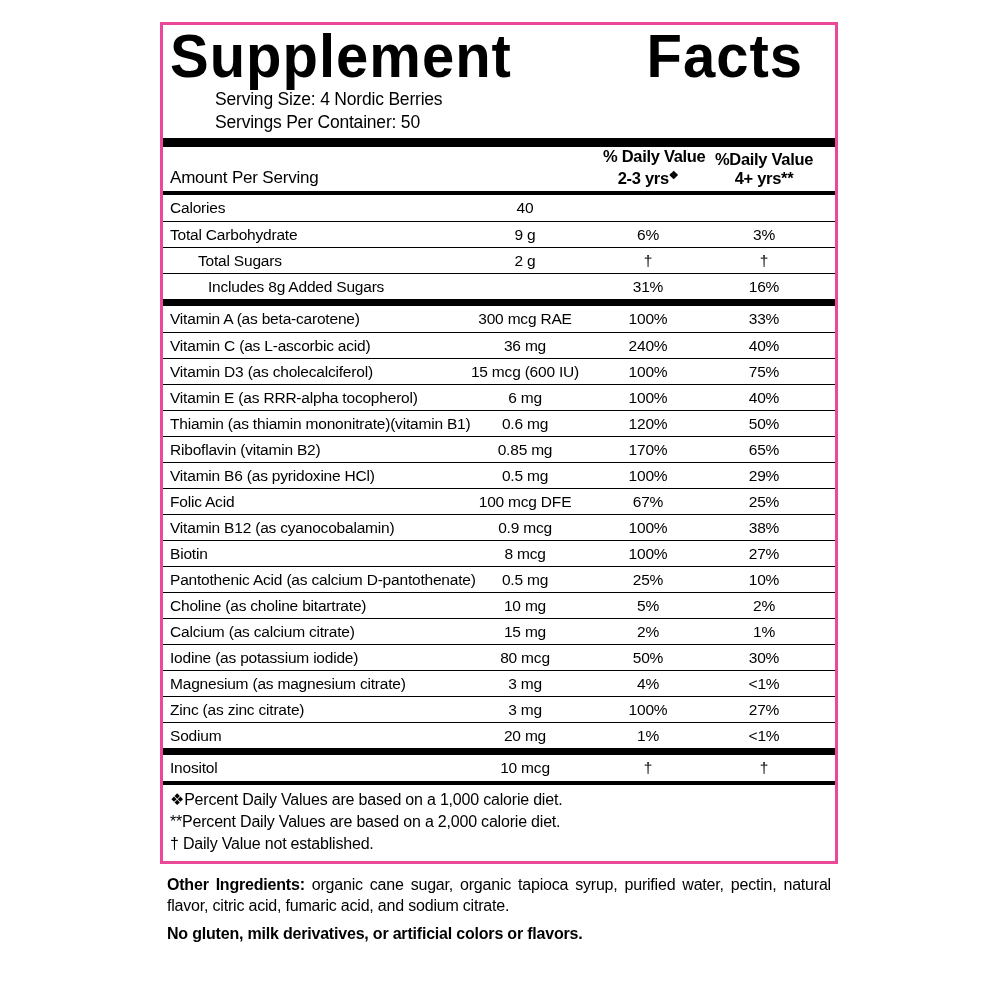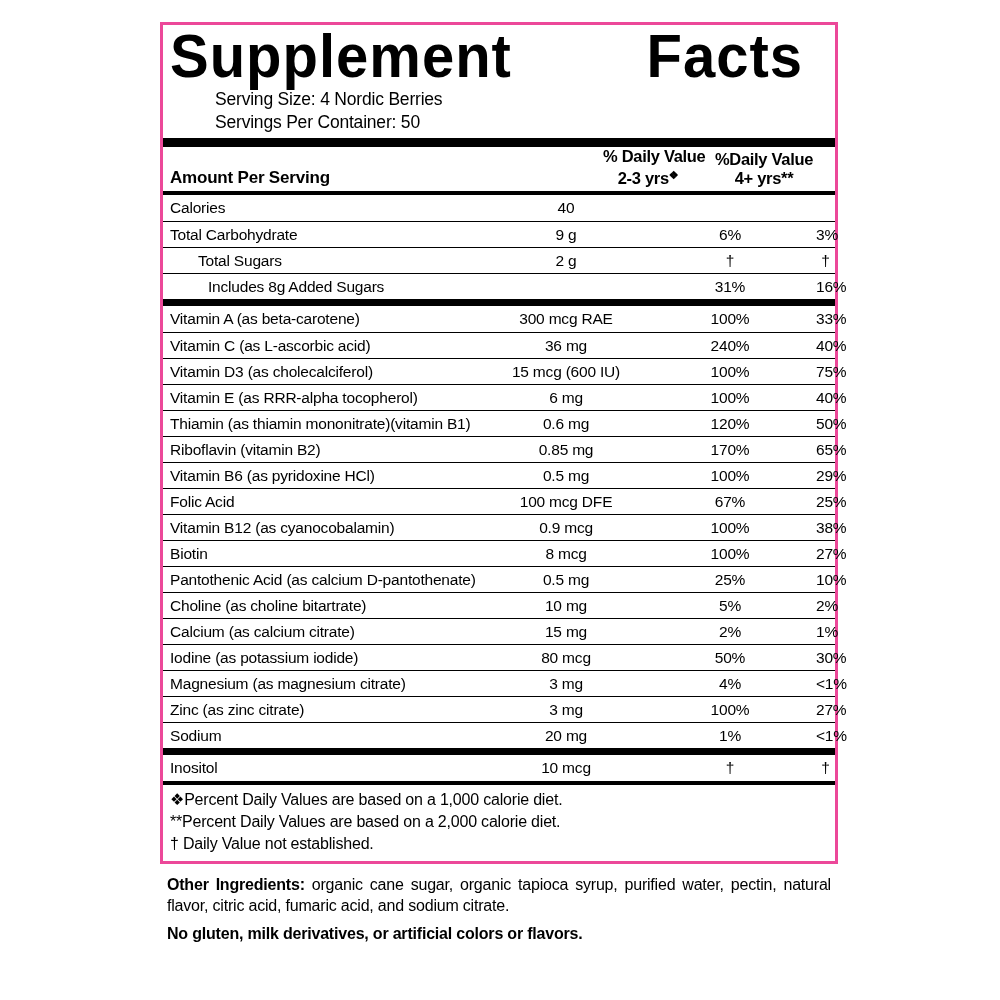--- a/index.html
+++ b/index.html
@@ -50,38 +50,37 @@
   
   .hdr-row {
     display: grid;
     grid-template-columns: 284px 156px 90px 1fr;
     align-items: end;
     padding-bottom: 3px;
     border-bottom: 4px solid #000;
     min-height: 42px;
   }
   .hdr-name {
-    font-size: 17px; font-weight: bold;
+    font-size: 17px; font-weight: normal;
     padding-left: 7px; letter-spacing: -0.2px;
     white-space: nowrap;
   }
   .hdr-dv {
     font-size: 16.5px; font-weight: bold;
     text-align: center; line-height: 19px;
     white-space: nowrap; letter-spacing: -0.3px;
   }
   .hdr-sym { font-size: 11px; vertical-align: 5px; }
 
   
   .trow {
     display: grid;
     grid-template-columns: 284px 156px 90px 1fr;
     align-items: center;
     height: 26px;
-    gap: 41px;
   }
   .trow.sep { border-top: 1px solid #000; }
   .cell { font-size: 15.5px; letter-spacing: -0.2px; white-space: nowrap; }
   .cell.name { padding-left: 7px; overflow: visible; }
   .trow.indent-1 .cell.name { padding-left: 35px; }
   .trow.indent-2 .cell.name { padding-left: 45px; }
   .cell.amount { text-align: center; }
   .cell.dv { text-align: center; }
 
   

